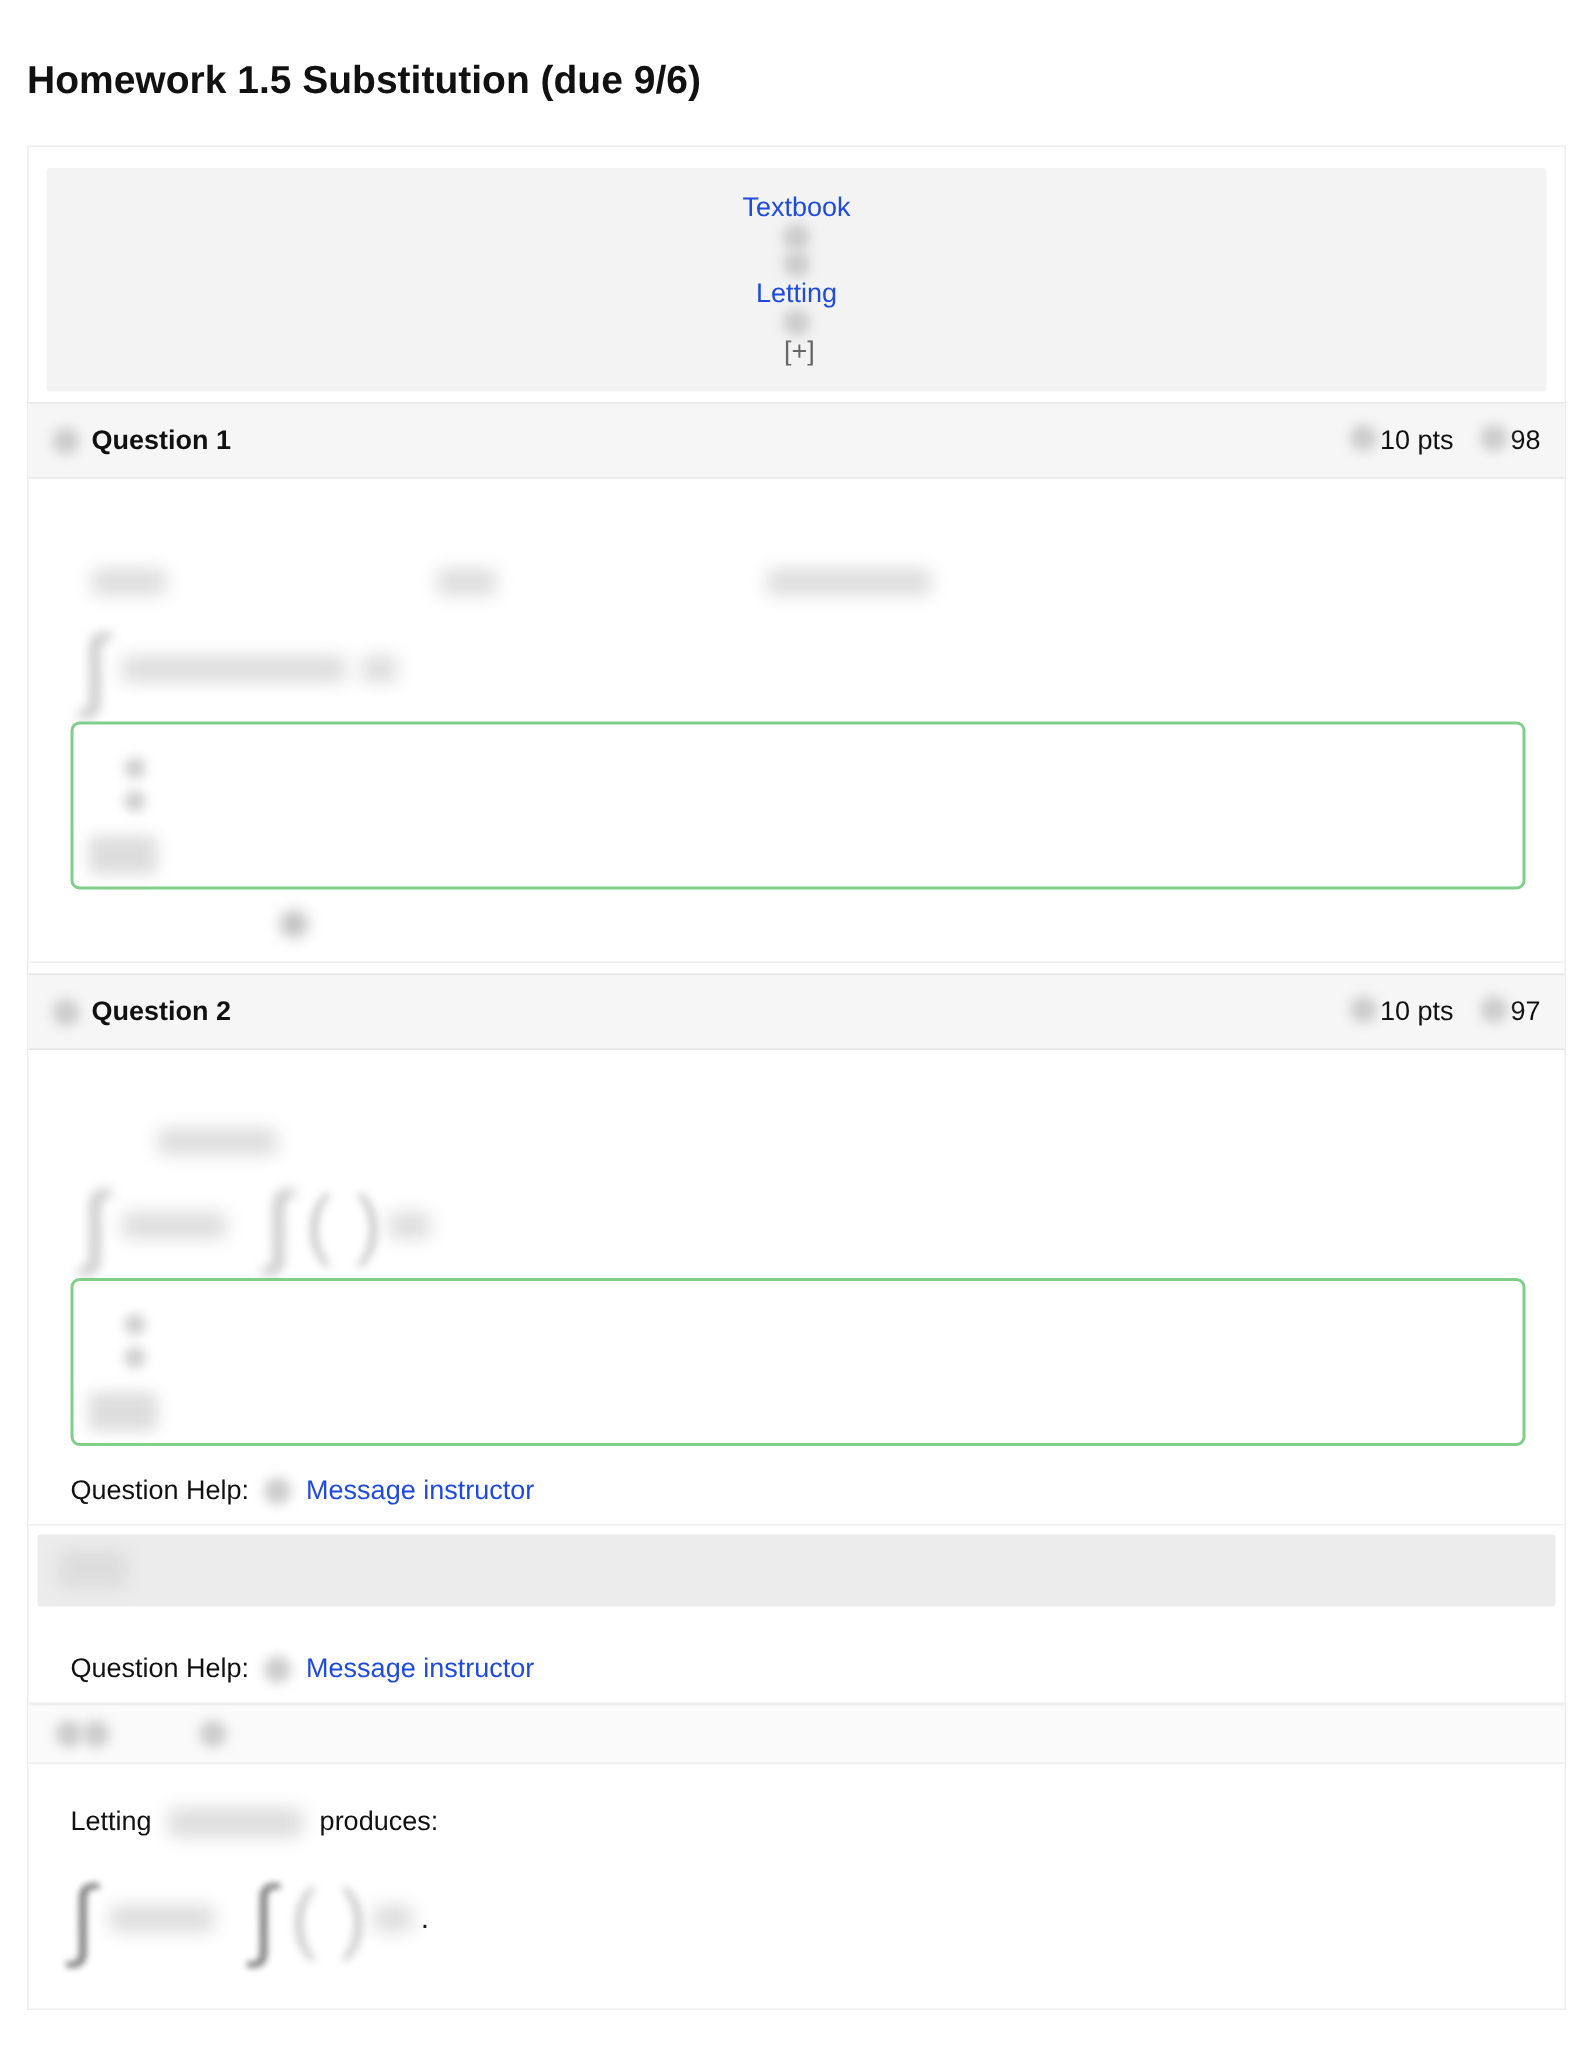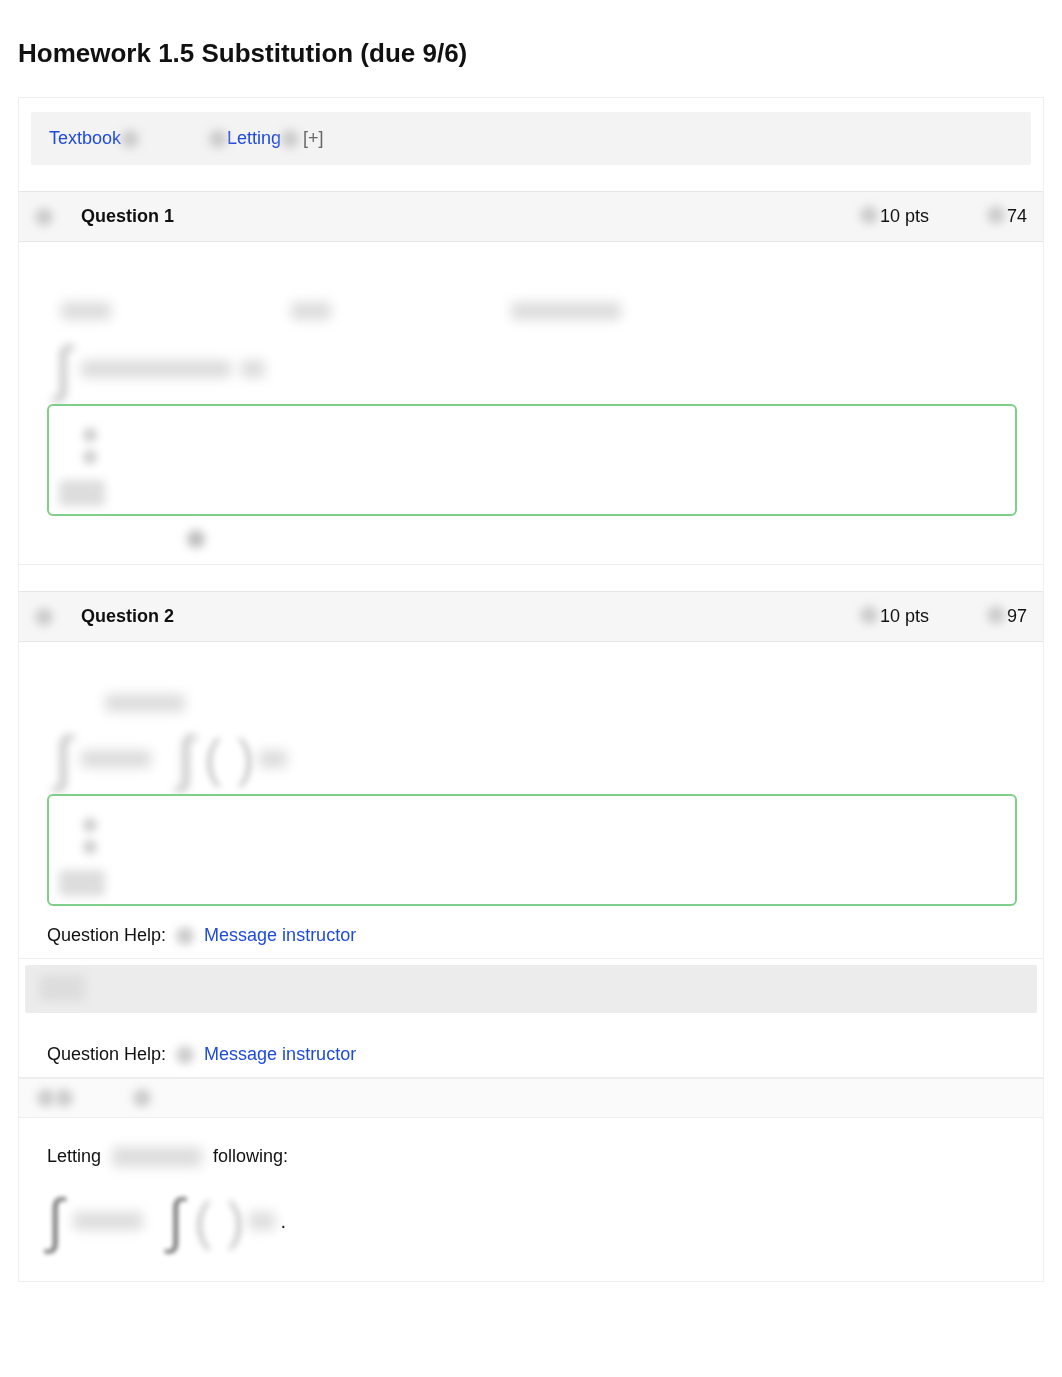--- a/index.html
+++ b/index.html
@@ -21,41 +21,41 @@
       padding: 4px 0 0 0;
     }
     .resources {
       background: #f3f3f3;
       margin: 10px 12px 0 12px;
       padding: 16px 18px;
       display: flex;
       align-items: center;
       border-radius: 2px;
       font-size: 18px;
+      flex-direction: column;
     }
     .link { color: #1f4bdc; cursor: pointer; }
     .blur-dot {
       display: inline-block;
       width: 18px; height: 18px;
       background: #ccc;
       border-radius: 50%;
       filter: blur(4px);
       vertical-align: middle;
     }
     .plus-toggle { color: #666; margin-left: 4px; }
     .question-header {
       display: flex;
       align-items: center;
       padding: 14px 16px;
       background: #f6f6f6;
       border-top: 1px solid #e6e6e6;
       border-bottom: 1px solid #e6e6e6;
-      margin-top: 26px;
+      margin-top: 7px;
       font-size: 18px;
-      gap: 20px;
     }
     .question-header .left-blur { margin-right: 8px; }
     .question-header .title { font-weight: 700; }
     .question-header .spacer { flex: 1; }
     .question-header .pts-group, .question-header .num-group {
       display: flex; gap: 2px;
     }
     .question-body {
       padding: 18px 20px 6px 28px;
       border-bottom: 1px solid #eee;
@@ -179,21 +179,21 @@
     <span class="blur-dot left-blur"></span>
     <span class="title">Question 1</span>
     <span class="spacer"></span>
     <span class="pts-group">
       <span class="blur-dot"></span>
       <span>10 pts</span>
     </span>
     <span style="width:18px"></span>
     <span class="num-group">
       <span class="blur-dot"></span>
-      <span>74</span>
+      <span>98</span>
     </span>
   </div>
 
   <div class="question-body">
     <div class="row-three">
       <span class="blur-line"></span>
       <span class="blur-line b2"></span>
       <span class="blur-line b3"></span>
     </div>
     <div class="integral-row">
@@ -270,21 +270,21 @@
     <span class="blur-dot"></span>
     <span style="width:60px"></span>
     <span class="blur-dot"></span>
     <span style="width:18px"></span>
   </div>
 
   <div class="q3-body">
     <p>
       <span>Letting</span>
       <span class="inline-blur"></span>
-      <span>following:</span>
+      <span>produces:</span>
     </p>
     <div class="eqline">
       <span class="integral-sign clear">∫</span>
       <span class="blur-line" style="width:70px"></span>
       <span style="width:16px"></span>
       <span class="integral-sign clear">∫</span>
       <span class="paren">(</span>
       <span style="width:8px"></span>
       <span class="paren">)</span>
       <span class="blur-line" style="width:26px"></span>

